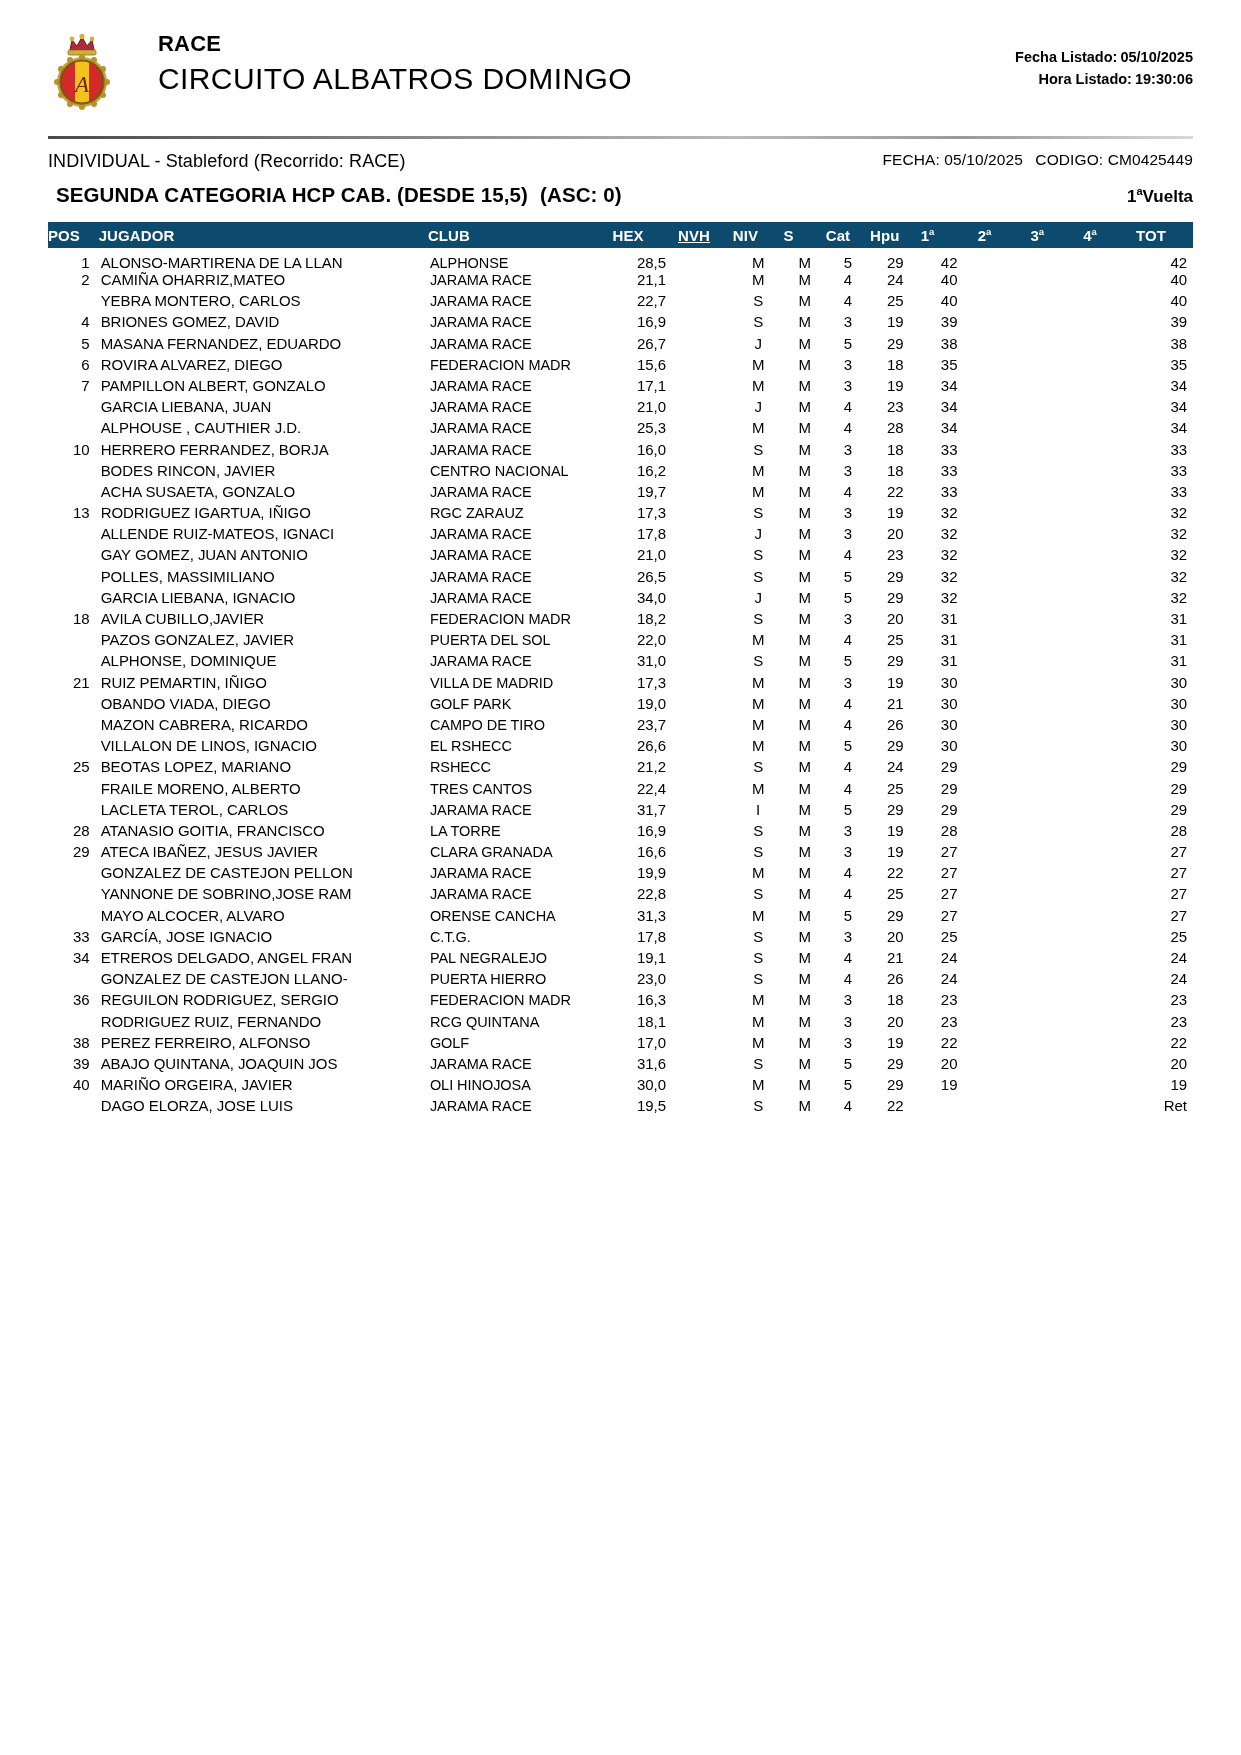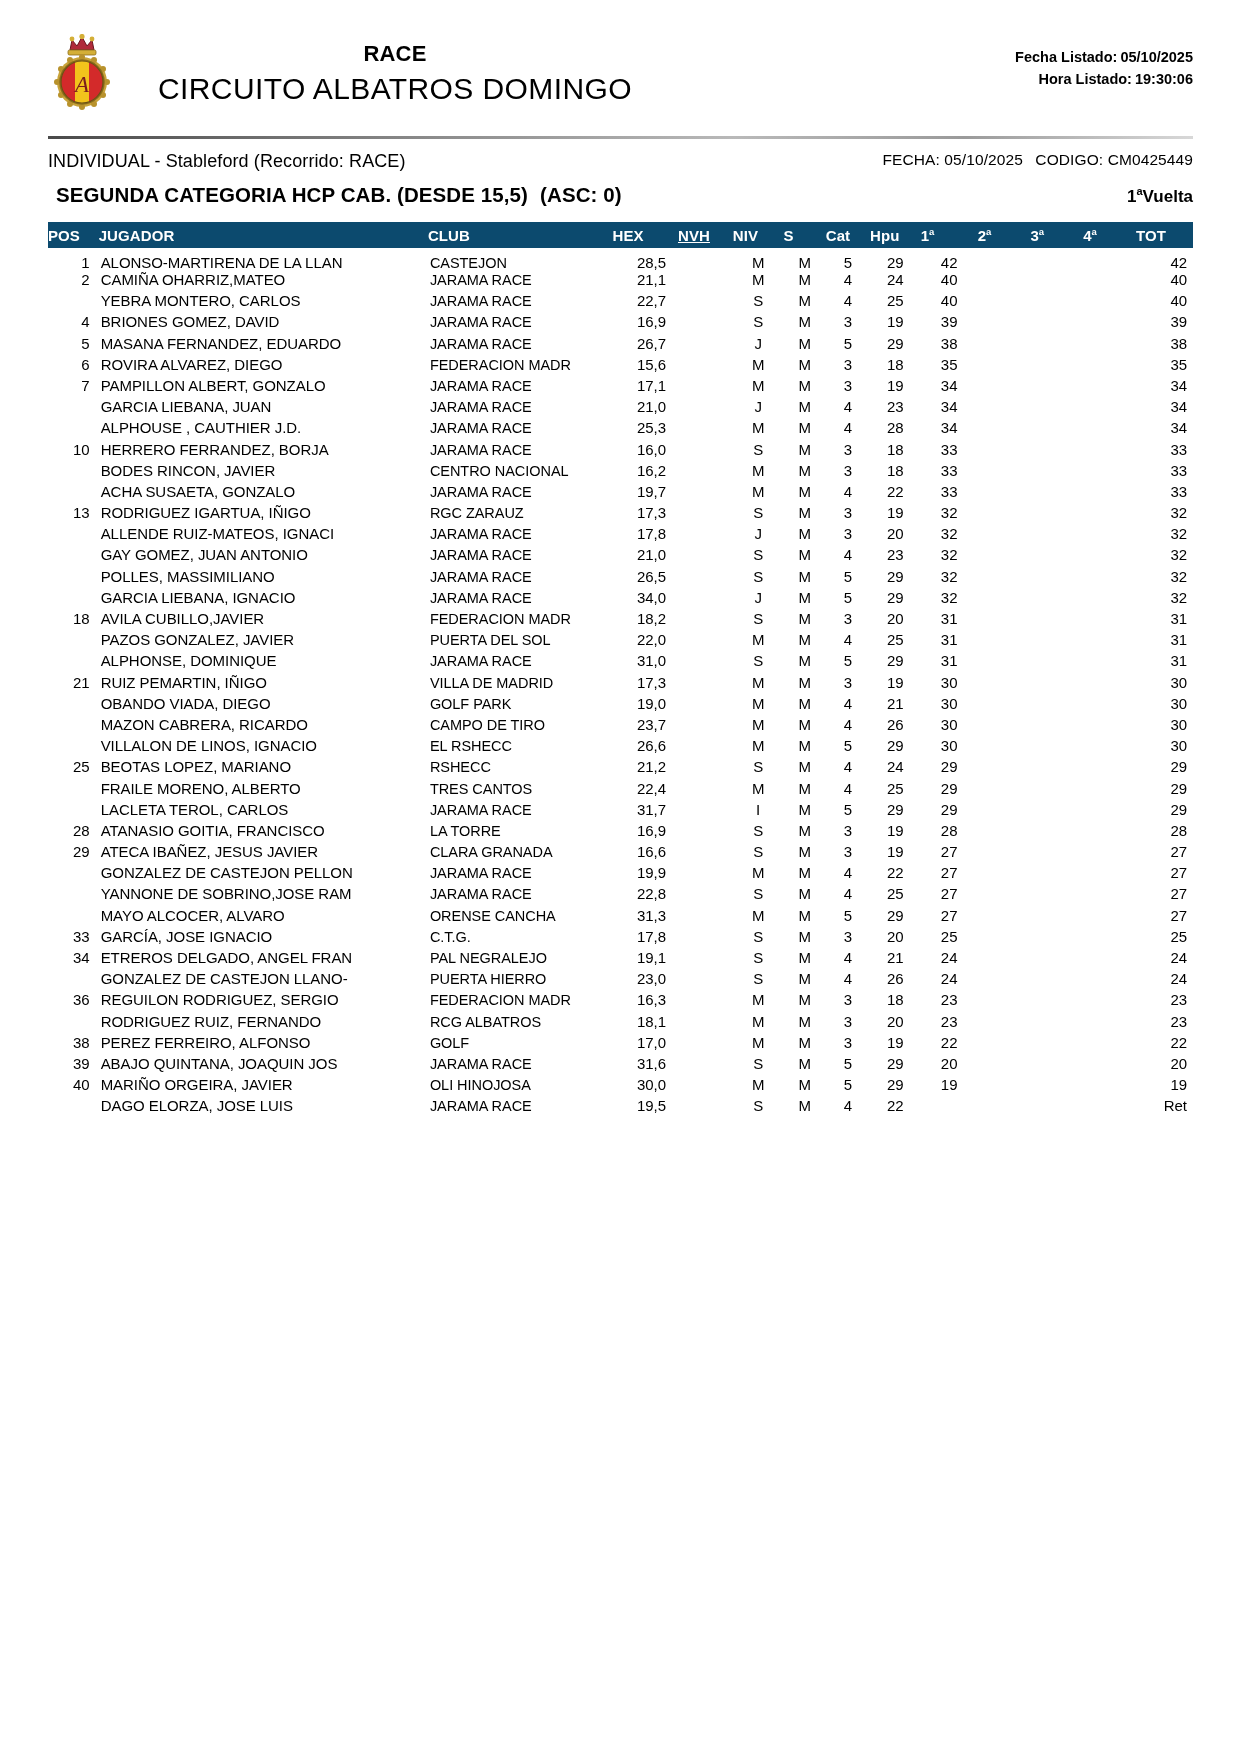--- a/index.html
+++ b/index.html
@@ -35,22 +35,21 @@
     width: 68px;
     height: 78px;
     position: relative;
     flex: 0 0 auto;
     margin-top: 4px;
   }
   .crest svg { display: block; }
 
   .title-block {
     margin-left: 42px;
-    margin-top: 12px;
-    text-align: center;
+    margin-top: 2px;
   }
   .org-name {
     font-size: 22px;
     font-weight: bold;
     letter-spacing: 0.2px;
     line-height: 1.05;
   }
   .event-name {
     font-size: 30px;
     font-weight: normal;
@@ -307,21 +306,21 @@
         <th class="h-r"><span>2</span><sup>a</sup></th>
         <th class="h-r"><span>3</span><sup>a</sup></th>
         <th class="h-r"><span>4</span><sup>a</sup></th>
         <th class="h-tot">TOT</th>
       </tr>
     </thead>
     <tbody id="results-body">
         <tr>
           <td class="pos">1</td>
           <td class="name">ALONSO-MARTIRENA DE LA LLAN</td>
-          <td class="club">CASTEJON</td>
+          <td class="club">ALPHONSE</td>
           <td class="hex">28,5</td>
           <td class="nvh"></td>
           <td class="niv">M</td>
           <td class="s">M</td>
           <td class="cat">5</td>
           <td class="hpu">29</td>
           <td class="rnd">42</td>
           <td class="rnd"></td>
           <td class="rnd"></td>
           <td class="rnd"></td>
@@ -883,21 +882,21 @@
           <td class="hpu">18</td>
           <td class="rnd">23</td>
           <td class="rnd"></td>
           <td class="rnd"></td>
           <td class="rnd"></td>
           <td class="tot">23</td>
         </tr>
         <tr>
           <td class="pos"></td>
           <td class="name">RODRIGUEZ RUIZ, FERNANDO</td>
-          <td class="club">RCG ALBATROS</td>
+          <td class="club">RCG QUINTANA</td>
           <td class="hex">18,1</td>
           <td class="nvh"></td>
           <td class="niv">M</td>
           <td class="s">M</td>
           <td class="cat">3</td>
           <td class="hpu">20</td>
           <td class="rnd">23</td>
           <td class="rnd"></td>
           <td class="rnd"></td>
           <td class="rnd"></td>

